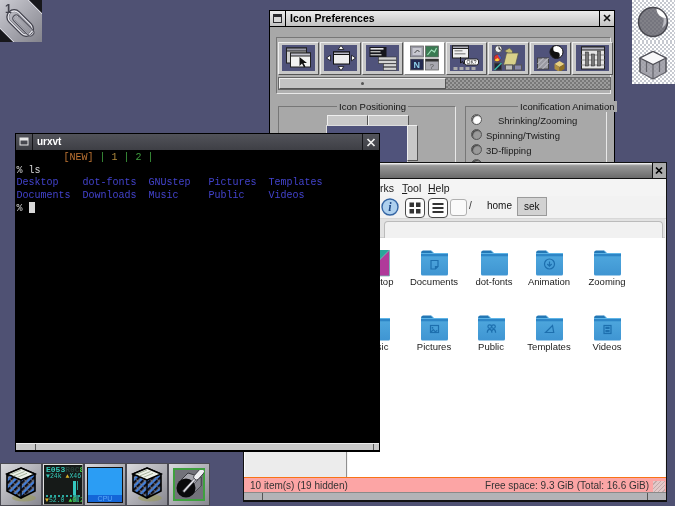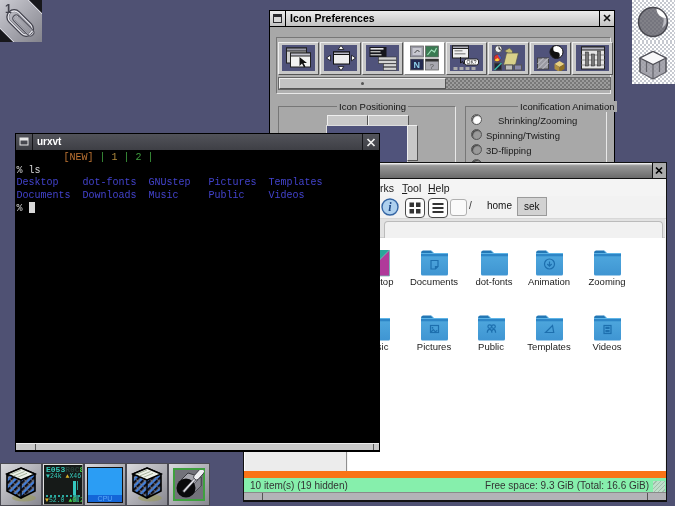--- a/index.html
+++ b/index.html
@@ -28,21 +28,21 @@
 
 #fm{left:244px;top:163px;width:422px;height:338px;background:#f4f4f4;outline:1px solid #111;}
 #fm-title{position:absolute;left:0;top:0;width:422px;height:15px;background:linear-gradient(#fdfdfd, #989898 18%, #6a6a6a);border-bottom:1px solid #111;}
 #fm-title .x{position:absolute;right:0;top:0;width:13px;height:15px;background:#ababab;border-left:1px solid #111;}
 #fm-menu{position:absolute;left:0;top:16px;width:422px;height:17px;background:#f4f4f4;font-size:10.5px;color:#1a1a1a;}
 #fm-tools{position:absolute;left:0;top:33px;width:422px;height:22px;background:#f2f2f2;border-bottom:1px solid #d8d8d8;}
 #fm-side{position:absolute;left:0;top:56px;width:103px;bottom:23px;background:#ececec;border-right:1px solid #8f8f8f;border-left:1px solid #fdfdfd;box-sizing:border-box;}
 #fm-main{position:absolute;left:104px;top:56px;right:1px;bottom:23px;background:#fff;}
 #fm-tabbar{position:absolute;left:0;top:0;right:0;height:18px;background:#e2e2e2;border-bottom:1px solid #cfcfcf;}
 #fm-tab{position:absolute;left:36px;top:2px;right:2px;height:16px;background:#f1f1f1;border:1px solid #bbb;border-bottom:none;border-radius:4px 4px 0 0;}
-#fm-status{position:absolute;left:0;bottom:7px;width:422px;height:16px;background:#86efac;border-top:7px solid #f97316;font-size:10px;color:#333;}
+#fm-status{position:absolute;left:0;bottom:7px;width:422px;height:16px;background:#fca5a5;border-top:1px solid #f97316;font-size:10px;color:#333;}
 #fm-resize{position:absolute;left:0;bottom:0;width:422px;height:7px;background:#b3b3b7;border-top:1px solid #8a8a8a;border-bottom:1px solid #111;}
 .fitem{position:absolute;width:56px;text-align:center;font-size:9.5px;color:#1a1a1a;}
 .fitem svg{display:block;margin:0 auto;}
 .fitem .cap{margin-top:1px;line-height:8px;}
 .tbtn{position:absolute;top:2px;width:18px;height:18px;border:1.5px solid #4a4a4a;border-radius:4px;background:#fdfdfd;}
 
 #term{left:16px;top:134px;width:363px;height:317px;background:#000;outline:1px solid #000;z-index:3;}
 #t-title{position:absolute;left:0;top:0;width:363px;height:16px;background:linear-gradient(#52535a,#3e3f45);border-bottom:1px solid #000;}
 #t-title .mini{position:absolute;left:0;top:0;width:16px;height:16px;border-right:1px solid #16161a;}
 #t-title .ttl{position:absolute;left:21px;top:2px;font-size:10px;font-weight:bold;color:#fff;}

